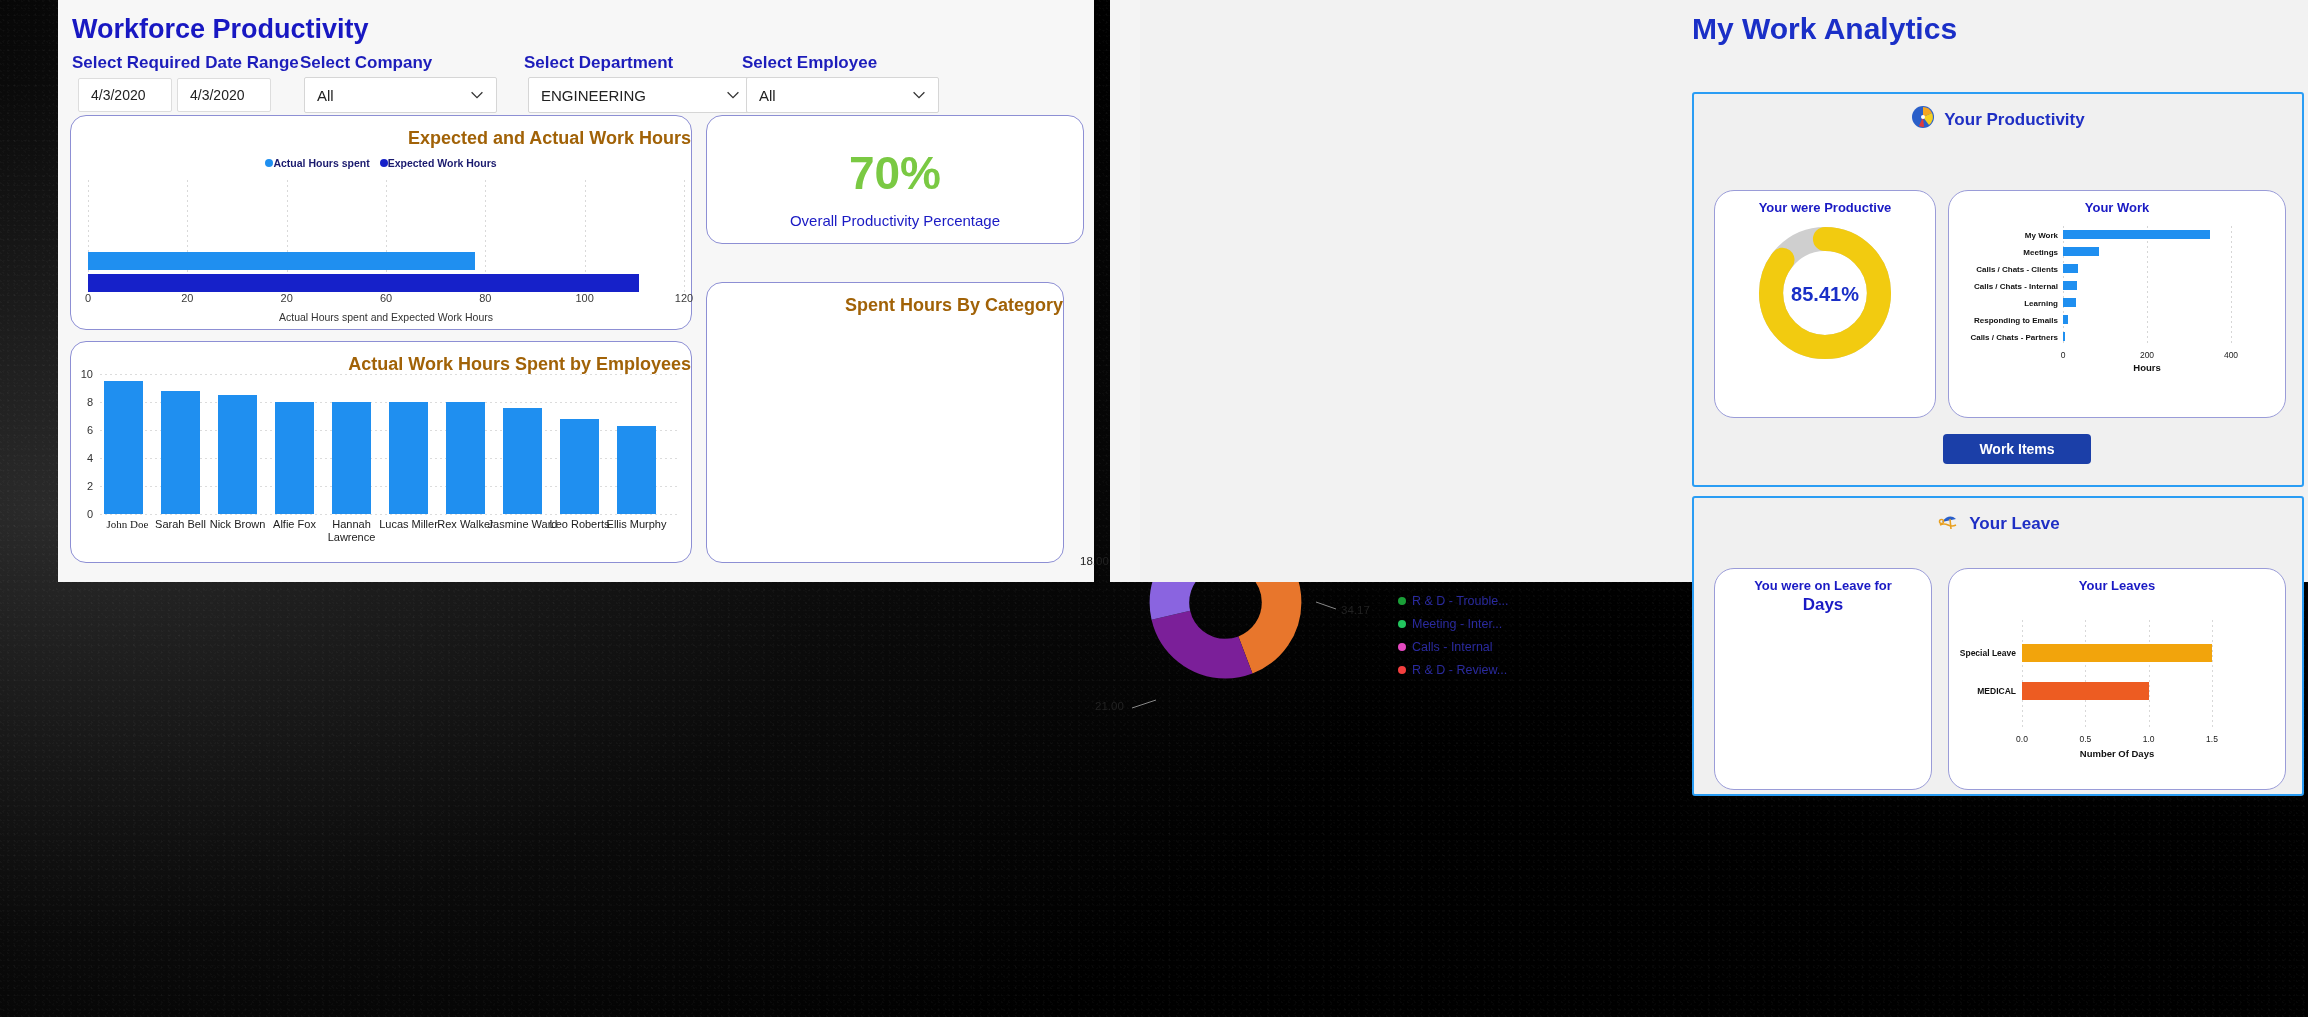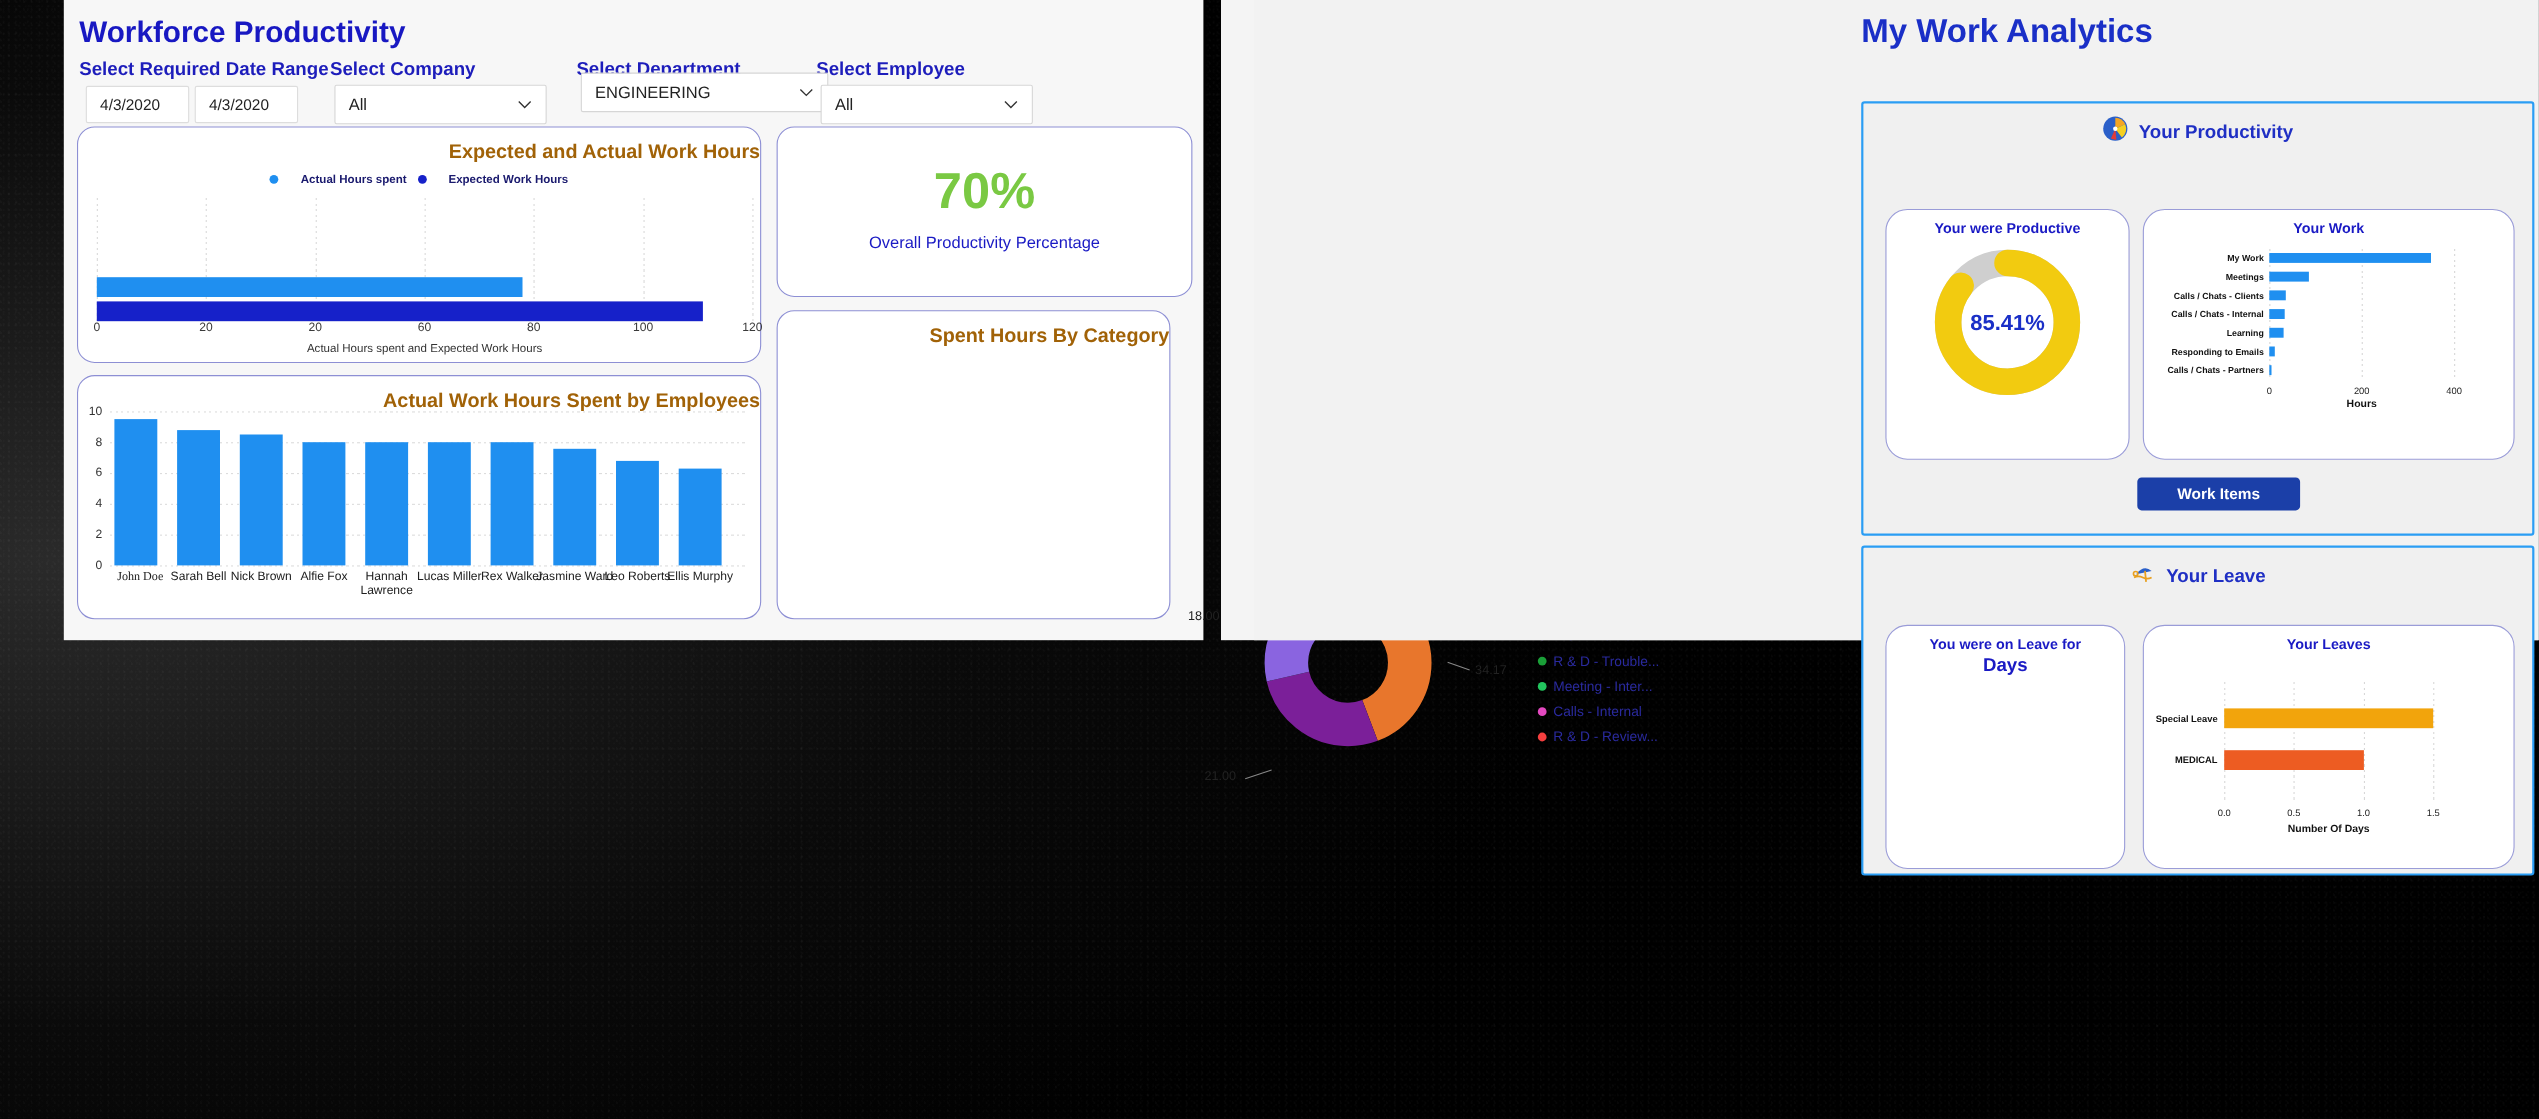--- a/index.html
+++ b/index.html
@@ -70,21 +70,21 @@
     border: 1.5px solid #8d8fd4; border-radius: 16px;
   }
   .card-title {
     text-align: right; font-size: 18px; font-weight: bold; color: #a16207;
     margin-top: 12px;
   }
   .legend-row {
     display: flex; justify-content: center; gap: 10px; margin-top: 8px;
     font-size: 10.5px; color: #1a1a6e; font-weight: 600;
   }
-  .legend-item { display: flex; align-items: center; gap: 20px; }
+  .legend-item { display: flex; align-items: center; gap: 0; }
   .dot { width: 8px; height: 8px; border-radius: 50%; display: inline-block; }
 
   
   .c1-plot { position: absolute; left: 88px; top: 180px; width: 596px; height: 112px; }
   .c1-grid { position: absolute; inset: 0; }
   .c1-gl { position: absolute; top: 0; bottom: 0; width: 1px;
            background: repeating-linear-gradient(to bottom,#d9d9d9 0 2px,transparent 2px 5px); }
   .c1-bar { position: absolute; left: 0; height: 18px; }
   .c1-axis { position: absolute; left: 88px; top: 292px; width: 596px; height: 18px; }
   .c1-tick { position: absolute; font-size: 11px; color: #3a3a3a; transform: translateX(-50%); }
@@ -186,21 +186,21 @@
   <div class="date-box" style="left:177px; top:78px; width:94px;">4/3/2020</div>
 
   <div class="select-box" style="left:304px; top:77px; width:193px;">
     <span>All</span>
     <span class="chev">
       <svg viewBox="0 0 20 20" width="18" height="18">
           <path d="M4 7 L10 13 L16 7" fill="none" stroke="#333" stroke-width="1.4"></path>
         </svg>
     </span>
   </div>
-  <div class="select-box" style="left:528px; top:66px; width:225px;align-items:center;">
+  <div class="select-box" style="left:528px; top:77px; width:225px;align-items:center;">
     <span>ENGINEERING</span>
     <span class="chev">
       <svg viewBox="0 0 20 20" width="18" height="18">
           <path d="M4 7 L10 13 L16 7" fill="none" stroke="#333" stroke-width="1.4"></path>
         </svg>
     </span>
   </div>
   <div class="select-box" style="left:746px; top:77px; width:193px;">
     <span>All</span>
     <span class="chev">
@@ -289,21 +289,21 @@
   <div class="c2-name" style="left:137px; width:87px;">Sarah Bell</div>
   <div class="c2-name" style="left:194px; width:87px;">Nick Brown</div>
   <div class="c2-name" style="left:251px; width:87px;">Alfie Fox</div>
   <div class="c2-name" style="left:308px; width:87px;">Hannah Lawrence</div>
   <div class="c2-name" style="left:365px; width:87px;">Lucas Miller</div>
   <div class="c2-name" style="left:422px; width:87px;">Rex Walker</div>
   <div class="c2-name" style="left:479px; width:87px;">Jasmine Ward</div>
   <div class="c2-name" style="left:536px; width:87px;">Leo Roberts</div>
   <div class="c2-name" style="left:593px; width:87px;">Ellis Murphy</div>
 
-  <div class="card" style="left:706px; top:115px; width:378px; height:155px;">
+  <div class="card" style="left:706px; top:115px; width:378px; height:129px;">
     <div class="kpi-val" style="margin-top:30px;">70%</div>
     <div class="kpi-sub">Overall Productivity Percentage</div>
   </div>
 
   <div class="card" style="left:706px; top:282px; width:358px; height:281px;">
     <div class="card-title">Spent Hours By Category</div>
   </div>
 
   <div class="donut-wrap">
     <svg viewBox="0 0 100 100" width="165" height="165">

